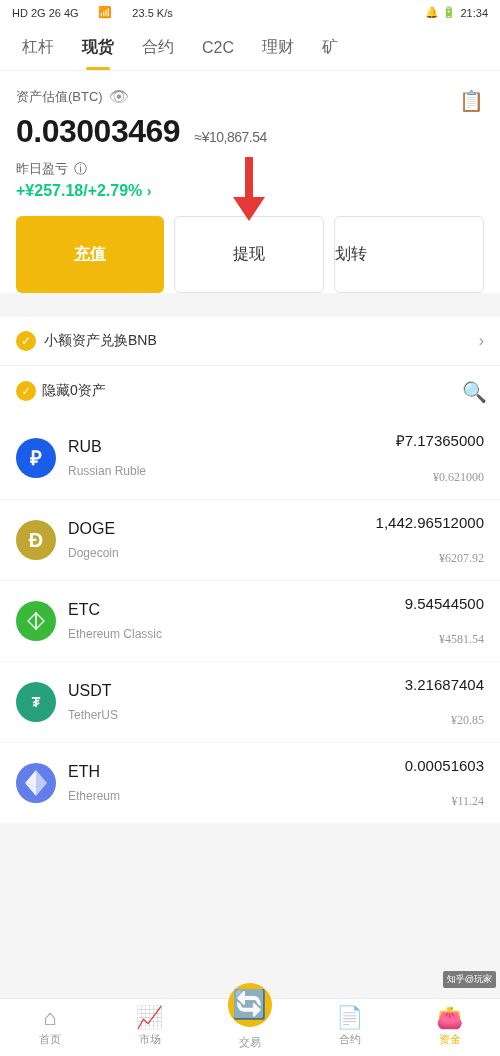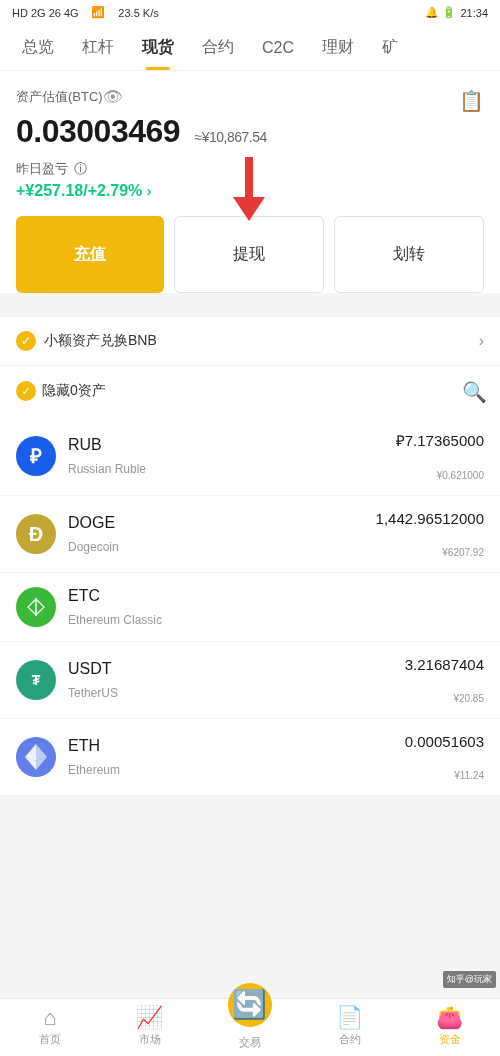--- a/index.html
+++ b/index.html
@@ -16,21 +16,21 @@
     
     .status-bar {
       background: #fff;
       padding: 6px 12px;
       display: flex;
       justify-content: space-between;
       align-items: center;
       font-size: 12px;
       color: #333;
     }
-    .status-left { display: flex; align-items: center; gap: 13px; font-size: 11px; }
+    .status-left { display: flex; align-items: center; gap: 20px; font-size: 11px; }
     .status-right { display: flex; align-items: center; gap: 4px; font-size: 11px; }
 
     
     .top-nav {
       background: #fff;
       display: flex;
       align-items: center;
       padding: 0 8px;
       border-bottom: 1px solid #f0f0f0;
       overflow-x: auto;
@@ -63,20 +63,21 @@
     
     .main-content {
       background: #fff;
       padding: 16px 16px 0;
     }
 
     
     .asset-label {
       display: flex;
       align-items: center;
+      gap: 6px;
       font-size: 13px;
       color: #666;
       margin-bottom: 6px;
     }
     .btc-value {
       font-size: 32px;
       font-weight: 600;
       color: #1a1a1a;
       letter-spacing: -0.5px;
       margin-bottom: 4px;
@@ -142,21 +143,21 @@
     .btn-transfer {
       flex: 1;
       padding: 12px 0;
       background: #fff;
       color: #333;
       font-size: 16px;
       font-weight: 500;
       border: 1.5px solid #e0e0e0;
       border-radius: 6px;
       cursor: pointer;
-      text-align: center;
+      text-align: left;
     }
 
     
     .arrow-annotation {
       position: absolute;
       top: -60px;
       left: 50%;
       transform: translateX(-50%);
       display: flex;
       flex-direction: column;
@@ -286,23 +287,24 @@
       color: #999;
       margin-top: 8px;
     }
     .asset-amounts { text-align: right; }
     .asset-amount-primary {
       font-size: 15px;
       font-weight: 500;
       color: #1a1a1a;
     }
     .asset-amount-cny {
-      font-size: 10px;
+      font-size: 12px;
       color: #999;
       margin-top: 20px;
+      font-family: Liberation Serif, serif;
     }
 
     
     .bottom-nav {
       position: fixed;
       bottom: 0;
       left: 0;
       width: 500px;
       background: #fff;
       border-top: 1px solid #e8e8e8;
@@ -361,21 +363,20 @@
       <span>23.5 K/s</span>
     </div>
     <div class="status-right">
       <span>🔔</span>
       <span>🔋</span>
       <span>21:34</span>
     </div>
   </div>
 
   <div class="top-nav">
-    <div class="nav-item">总览</div>
     <div class="nav-item">杠杆</div>
     <div class="nav-item active">现货</div>
     <div class="nav-item">合约</div>
     <div class="nav-item">C2C</div>
     <div class="nav-item">理财</div>
     <div class="nav-item">矿</div>
   </div>
 
   <div class="main-content">
 
@@ -470,20 +471,24 @@
         <svg width="24" height="24" viewBox="0 0 24 24">
           <polygon points="12,3 21,12 12,21 3,12" fill="white" opacity="0.9"></polygon>
           <polygon points="12,5 19,12 12,19 5,12" fill="#3AB83A"></polygon>
           <line x1="12" y1="3" x2="12" y2="21" stroke="white" stroke-width="1.5"></line>
         </svg>
       </div>
       <div class="asset-info">
         <div class="asset-symbol">ETC</div>
         <div class="asset-name">Ethereum Classic</div>
       </div>
+      <div class="asset-amounts">
+        <div class="asset-amount-primary">9.54544500</div>
+        <div class="asset-amount-cny">¥4581.54</div>
+      </div>
     </div>
 
     <div class="asset-item">
       <div class="asset-icon usdt">
         <span style="font-size:14px; font-weight:bold; color:#fff;">₮</span>
       </div>
       <div class="asset-info">
         <div class="asset-symbol">USDT</div>
         <div class="asset-name">TetherUS</div>
       </div>

